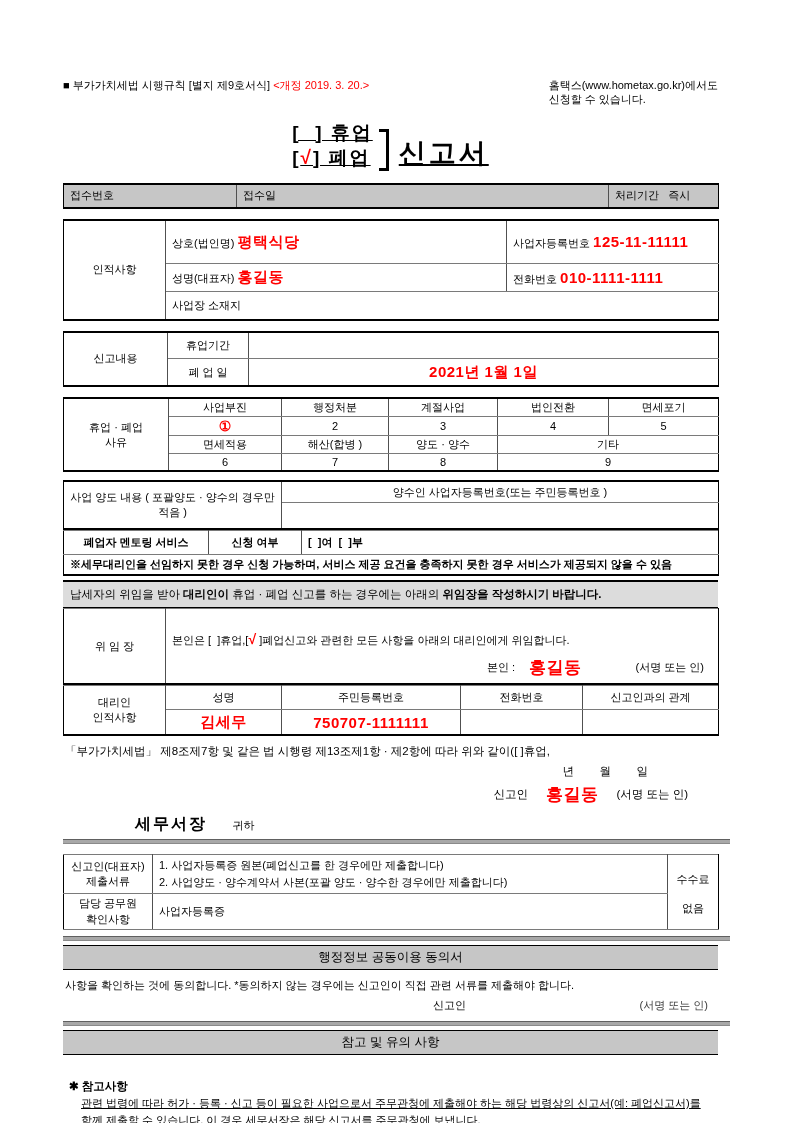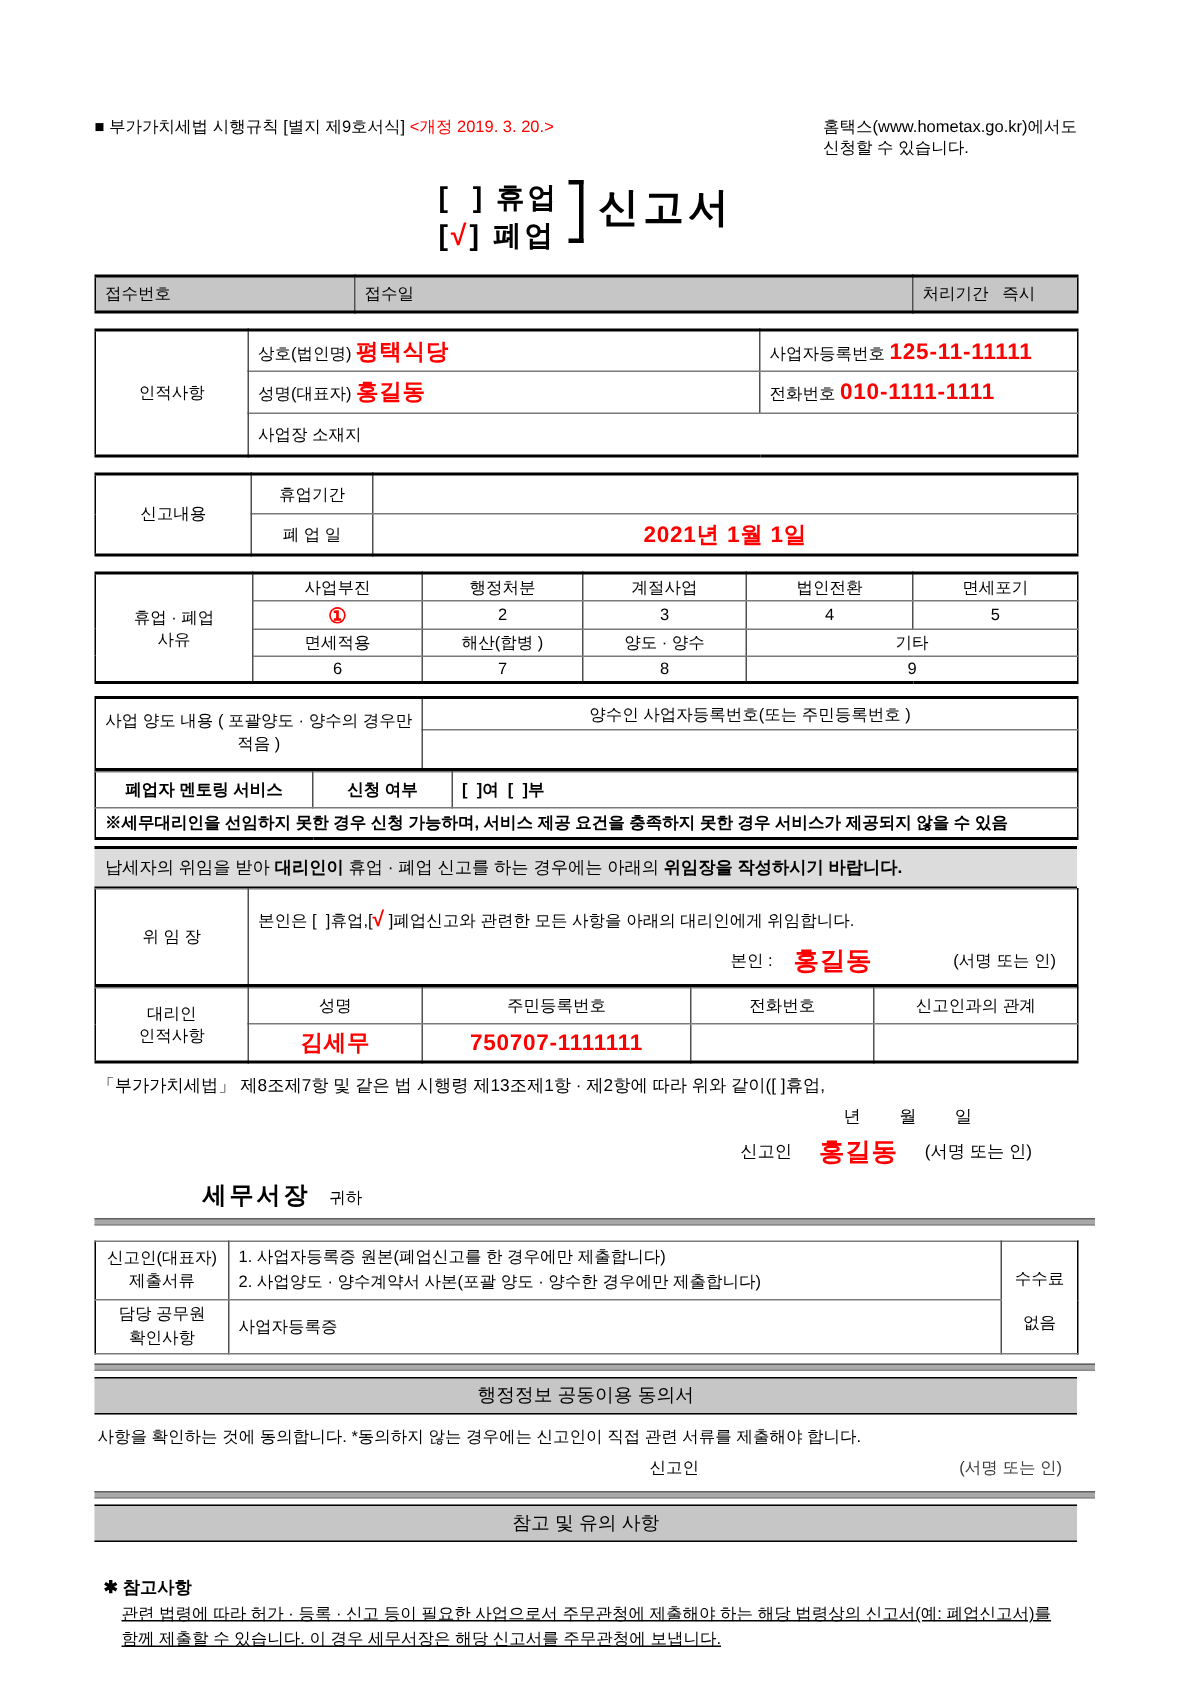--- a/index.html
+++ b/index.html
@@ -8,21 +8,21 @@
   .sheet { width:794px; height:1123px; background:#fff; position:relative;
            padding:78px 76px 0 63px; overflow:hidden; }
   .w { width:655px; }
   .gap4{height:4px}.gap8{height:8px}.gap10{height:10px}.gap6{height:6px}
 
   
   .tophdr { display:flex; justify-content:space-between; font-size:11px; line-height:1.3; }
   .red { color:#ff0000; }
 
   
-  .titleblock { display:flex; justify-content:center; align-items:flex-start; margin:13px 0 12px; }
+  .titleblock { display:flex; justify-content:center; align-items:flex-end; margin:13px 0 12px;text-decoration:underline; }
   .topt { font-size:19px; font-weight:bold; line-height:1.35; letter-spacing:2px; }
   .tbracket { width:10px; height:42px; border-right:3px solid #000; border-top:3px solid #000;
               border-bottom:3px solid #000; margin-left:6px; }
   .title-main { font-size:27px; font-weight:bold; margin-left:10px; letter-spacing:3px; }
   .ck { color:#ff0000; font-weight:bold; }
 
   
   table.frm { border-collapse:collapse; table-layout:fixed; width:655px;
               border-top:2px solid #000; border-bottom:2px solid #000; }
   .frm td { border:1px solid #505050; border-top-color:#7a7a7a; border-bottom-color:#7a7a7a;
@@ -43,21 +43,21 @@
   .tbar { width:667px; height:5px; background:#a8a8a8; border-top:1px solid #606060; border-bottom:1px solid #8a8a8a; }
   .sechdr { width:655px; background:#c6c6c6; border-top:1px solid #000; border-bottom:1px solid #000;
             text-align:center; font-size:12.5px; padding:3px 0; }
 
   
   .decl { font-size:11.5px; line-height:1.6; padding:6px 2px 0 2px; }
   .dateline { text-align:right; font-size:11.5px; padding:4px 70px 0 0; }
   .signline { display:flex; justify-content:flex-end; align-items:center; font-size:11.5px; padding:4px 30px 0 0; gap:18px; }
   .recipient { padding:8px 0 4px 72px; }
   .recipient .big { font-size:16px; font-weight:bold; letter-spacing:2px; }
-  .recipient .sm { font-size:11px; margin-left:8px; }
+  .recipient .sm { font-size:11px; margin-left:21px; }
 
   .consent-body { font-size:11px; line-height:1.9; padding:5px 2px 0 2px; }
   .consent-sign { display:flex; font-size:11px; padding:2px 10px 4px 0; }
   .consent-sign .who { margin-left:370px; }
   .consent-sign .how { margin-left:auto; color:#3a3a3a; }
 
   .notes { font-size:11px; line-height:1.5; padding:6px 2px 0 6px; }
   .notes .nt { font-weight:bold; font-size:11.5px; margin-top:17px; }
   .notes .ni { padding-left:12px;text-decoration:underline; }
 
@@ -116,21 +116,21 @@
 
   <table class="frm">
     <colgroup>
         <col style="width:102px">
         <col style="width:341px">
         <col style="width:212px">
       </colgroup>
     <tbody>
         <tr>
       <td rowspan="3" class="ctr">인적사항</td>
-      <td style="height:28px">
+      <td style="height:44px">
         <span class="lab">상호(법인명)</span>
         <span class="rv">평택식당</span>
       </td>
       <td>
         <span class="lab">사업자등록번호</span>
         <span class="rv">125-11-11111</span>
       </td>
     </tr>
     <tr>
       <td style="height:28px">
@@ -259,21 +259,21 @@
   </div>
 
   <table class="frm" style="border-top:none">
     <colgroup>
         <col style="width:102px">
         <col style="width:553px">
       </colgroup>
     <tbody>
         <tr>
       <td class="ctr">위 임 장</td>
-      <td style="height:58px; vertical-align:top; padding-top:11px">
+      <td style="height:58px; vertical-align:top; padding-top:22px">
         <div>
           <span>본인은 [&nbsp;&nbsp;]휴업,[</span><span class="ck" style="font-size:14px">√</span><span>&nbsp;]폐업신고와 관련한 모든 사항을 아래의 대리인에게 위임합니다.</span>
         </div>
         <div class="poa-line2">
           <span>본인 :</span>
           <span class="rv" style="font-size:17px">홍길동</span>
           <span style="margin-left:40px">(서명 또는 인)</span>
         </div>
       </td>
     </tr>

